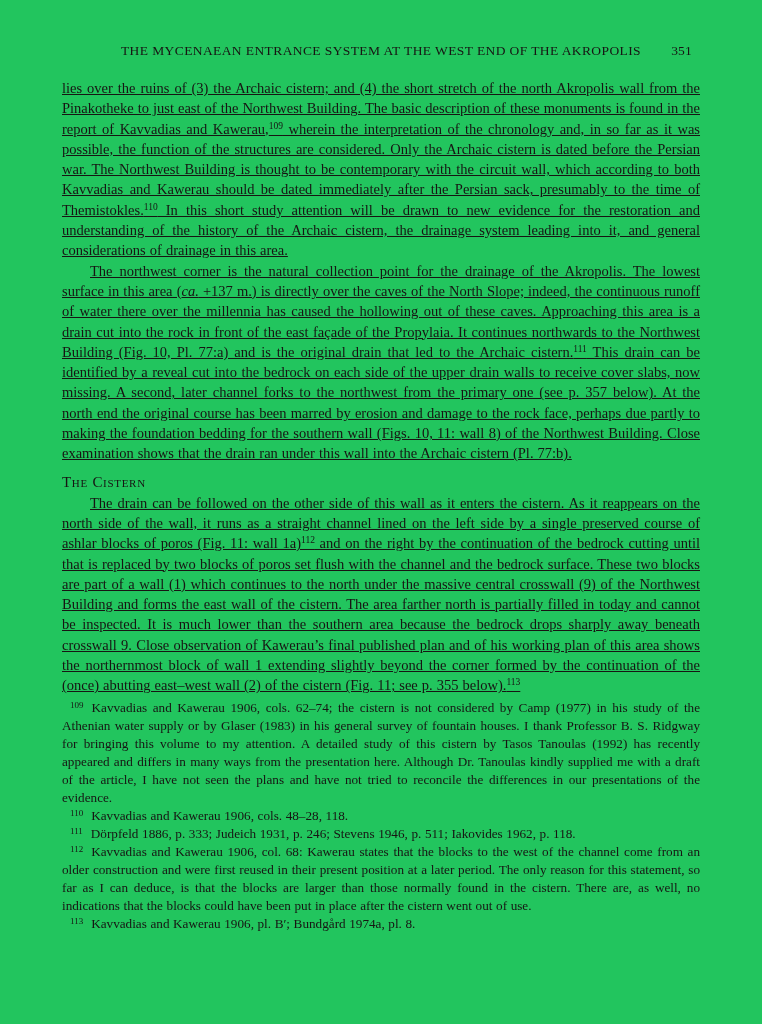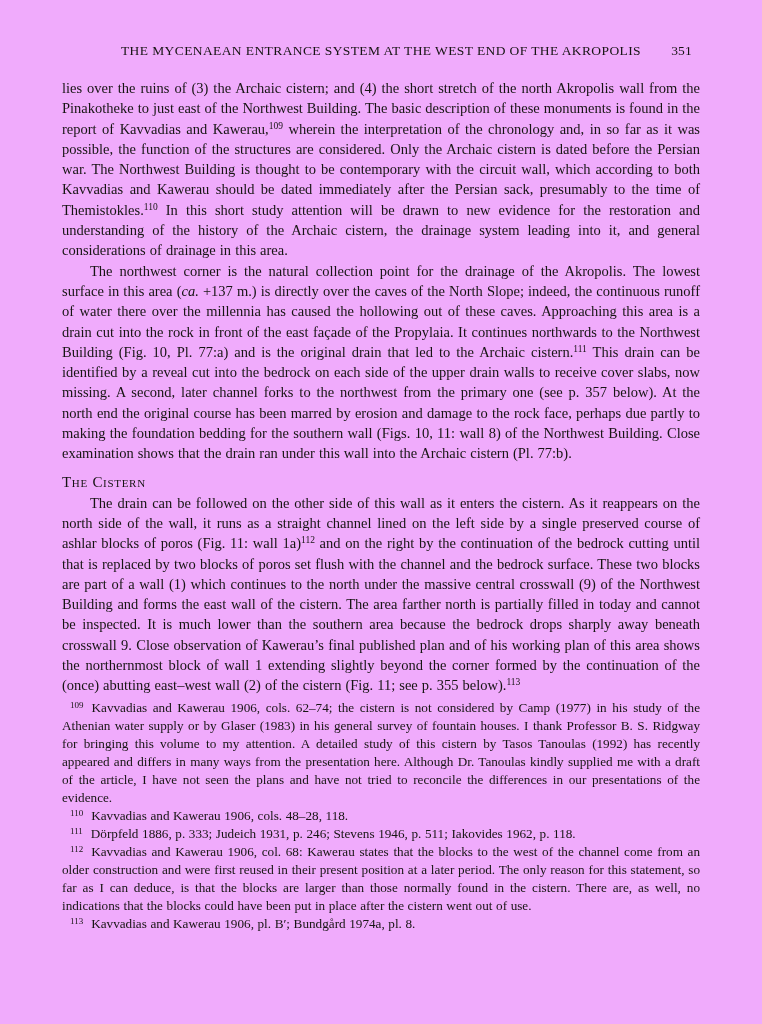--- a/index.html
+++ b/index.html
@@ -5,21 +5,21 @@
   html, body {
     margin: 0;
     padding: 0;
     background: #ffffff;
   }
   .page {
     position: relative;
     width: 762px;
     height: 1024px;
     box-sizing: border-box;
-    background: #f0abfc;
+    background: #22c55e;
     color: #171513;
     font-family: "Liberation Serif", "DejaVu Serif", serif;
     padding: 42px 62px 0 62px;
     overflow: hidden;
   }
   .running-head {
     position: relative;
     text-align: center;
     font-size: 13.5px;
     letter-spacing: 0.4px;
@@ -33,20 +33,21 @@
     top: 0;
     letter-spacing: 0.2px;
   }
   .para {
     margin: 0;
     text-align: justify;
     font-size: 14.5px;
     line-height: 20.3px;
     text-indent: 28px;
     word-spacing: 0.4px;
+    text-decoration: underline;
   }
   .para.noindent { text-indent: 0; }
   .sect {
     margin: 9px 0 1px 0;
     font-weight: normal;
     font-size: 15px;
     font-variant: small-caps;
     letter-spacing: 0.7px;
     line-height: 19px;
   }

